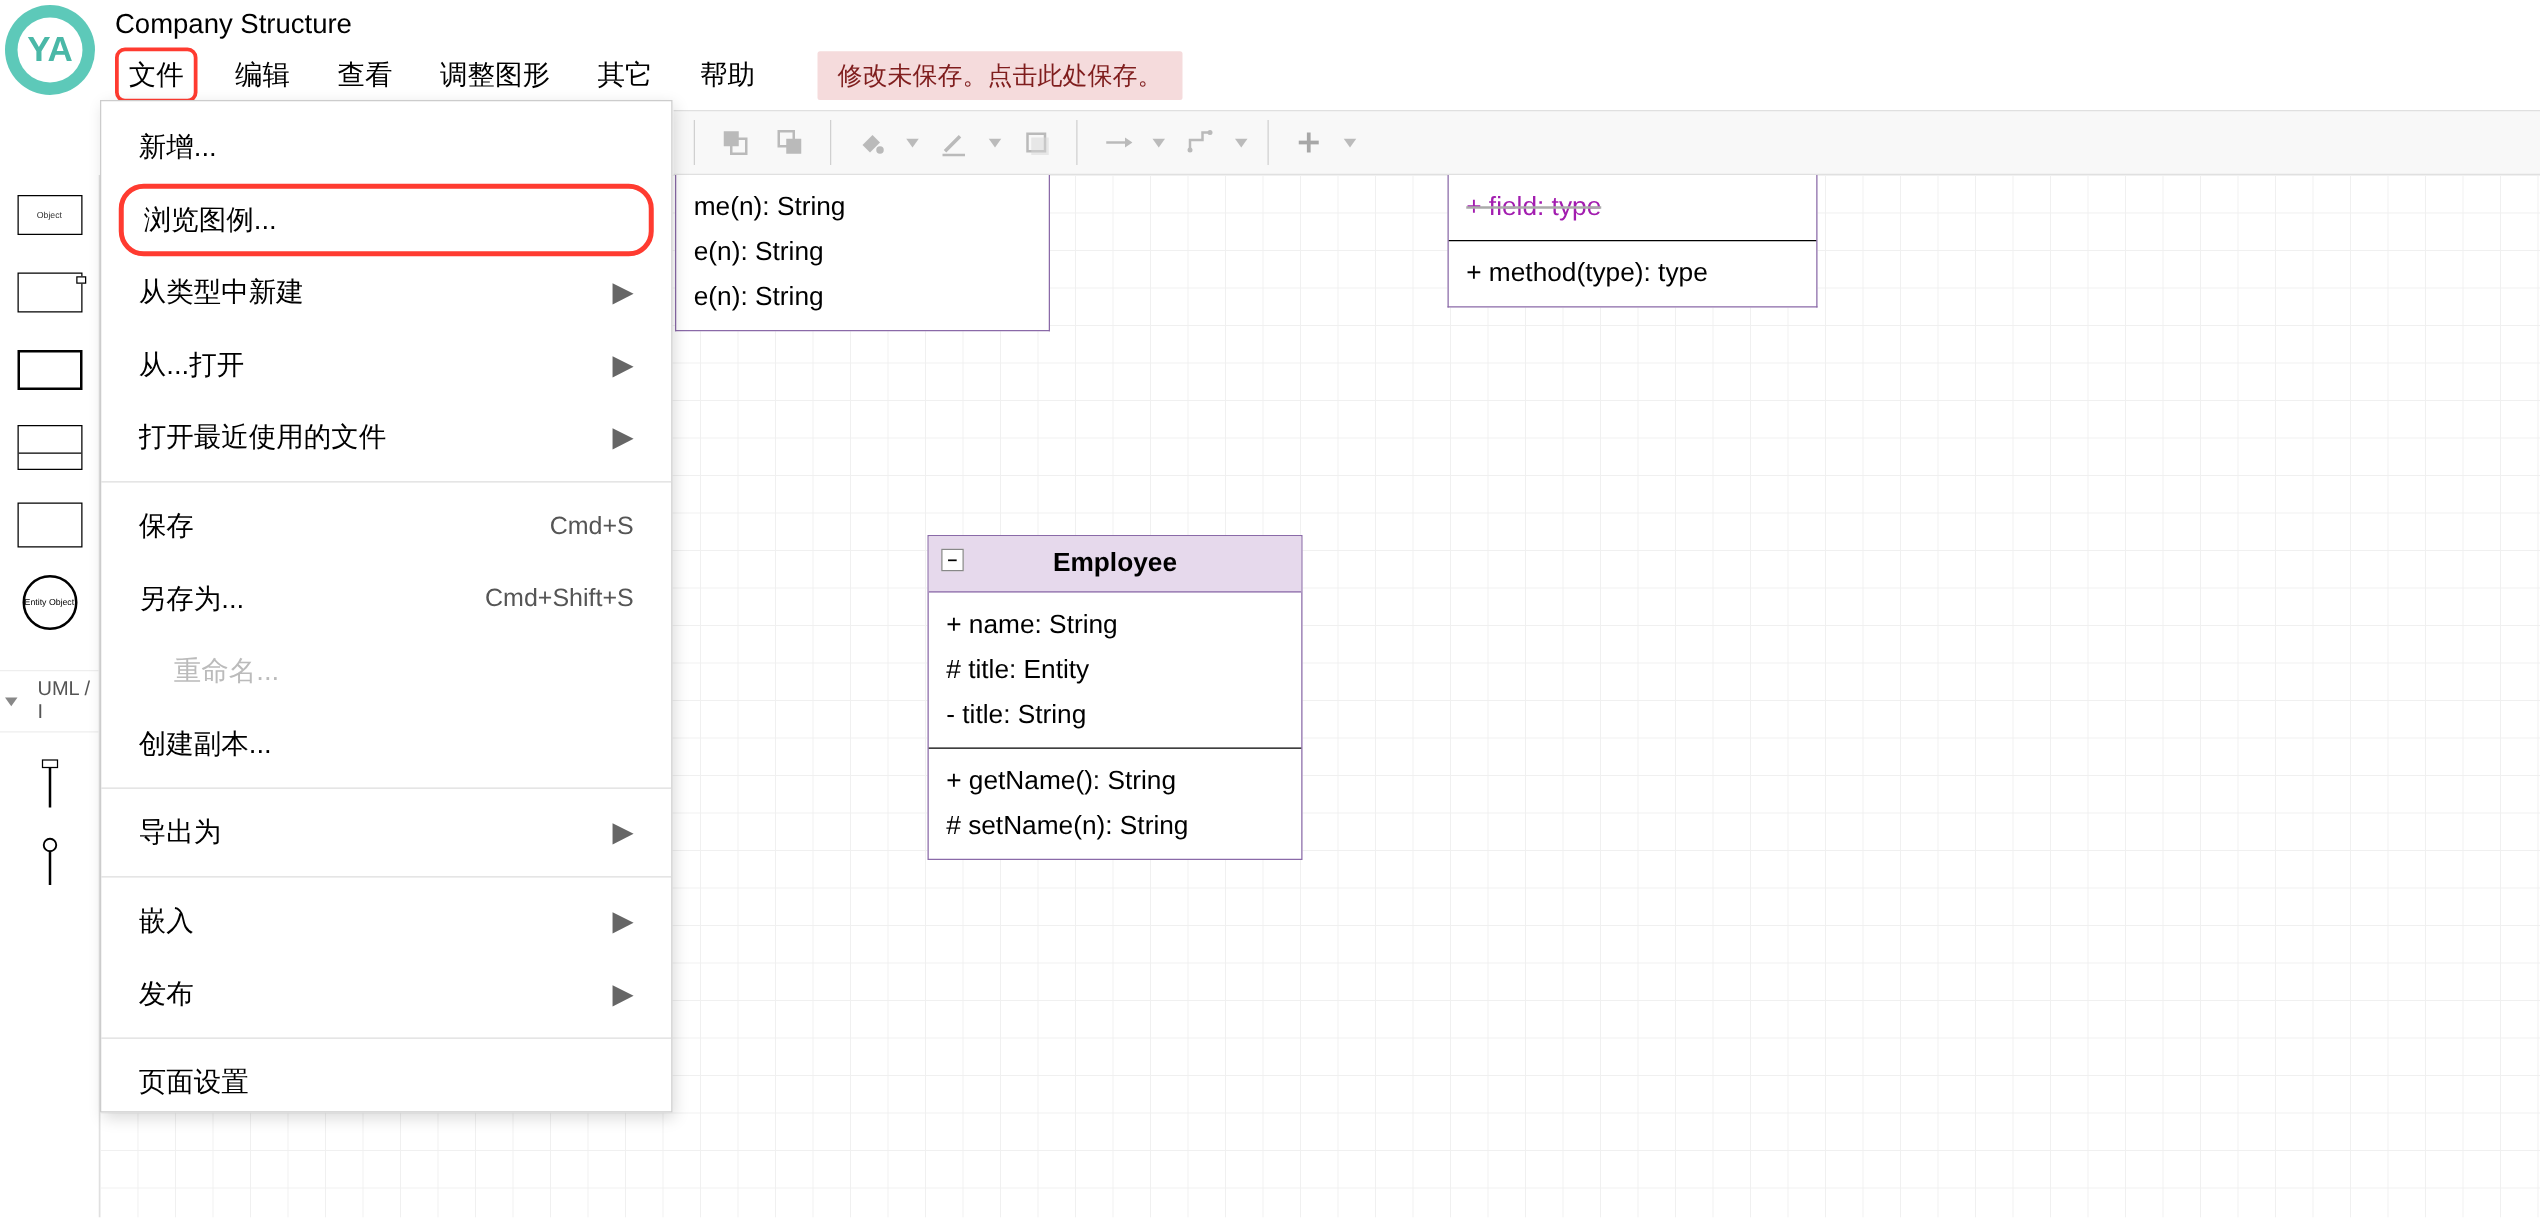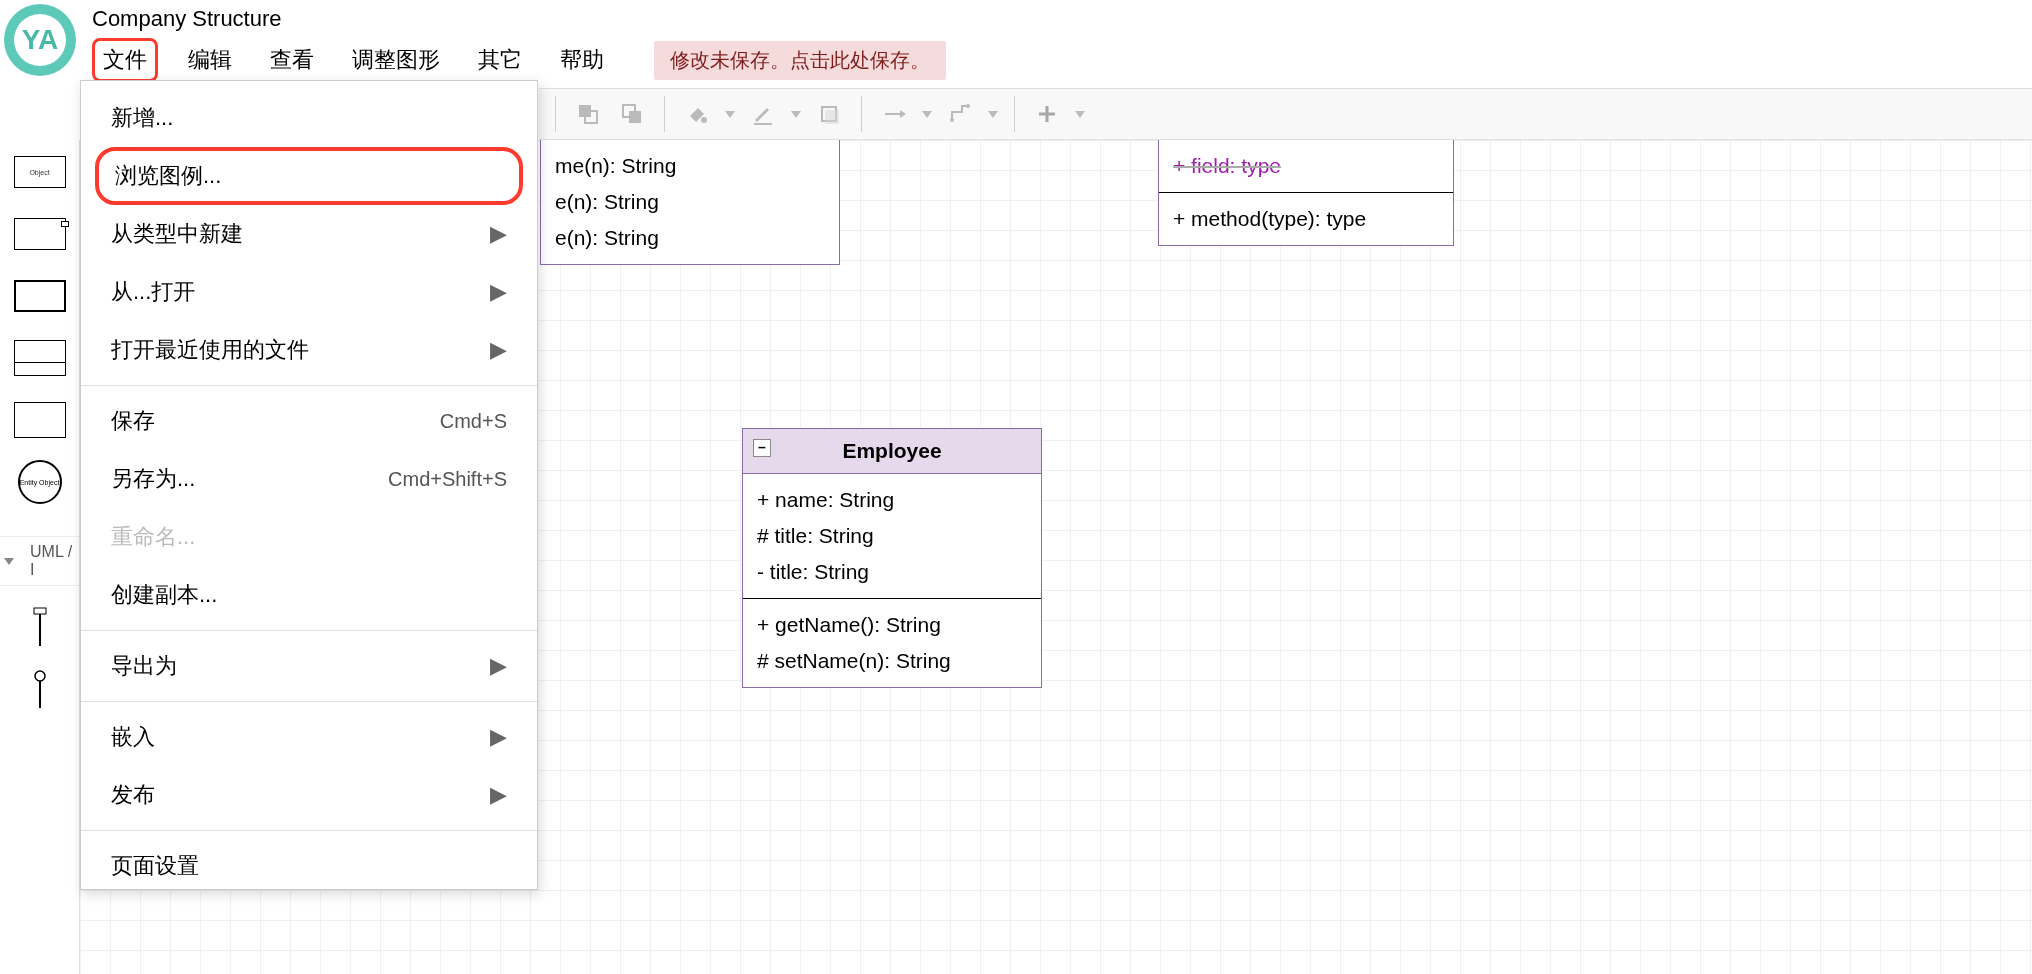--- a/index.html
+++ b/index.html
@@ -27,21 +27,21 @@
 .shapes-bar { position: absolute; left: 0; top: 140px; width: 80px; bottom: 0; border-right: 1px solid #e0e0e0; display: flex; flex-direction: column; align-items: center; gap: 22px; padding-top: 12px; }
 .shape-thumb { width: 56px; height: 40px; display: flex; align-items: center; justify-content: center; }
 .shape-rect { width: 52px; height: 32px; border: 1.5px solid #000; background: #fff; font-size: 7px; display:flex; align-items:center; justify-content:center; color:#333; }
 .shape-circle { width: 44px; height: 44px; border: 2px solid #000; border-radius: 50%; background:#fff; font-size:7px; display:flex; align-items:center; justify-content:center; }
 .shapes-section { font-size: 16px; color: #555; display:flex; align-items:center; gap:16px; padding: 6px 0; border-top:1px solid #eee; border-bottom:1px solid #eee; width:100%; justify-content:flex-start; padding-left:4px;margin-top:12px;}
 .tri-down { width:0; height:0; border-left:5px solid transparent; border-right:5px solid transparent; border-top:7px solid #888; }
 
 
 .dropdown { position: absolute; left: 80px; top: 80px; width: 458px; background: #fff; border: 1px solid #ccc; box-shadow: 2px 4px 12px rgba(0,0,0,0.15); z-index: 100; padding: 8px 0; }
 .dd-item { display: flex; justify-content: space-between; align-items: center; padding: 14px 30px; font-size: 22px; cursor: pointer; }
-.dd-item.disabled { color: #bbb; cursor: default; }
+.dd-item.disabled { color: #bbb; cursor: default; margin-left: 28px; }
 .dd-item.highlighted { margin: 0 14px; border: 4px solid #ff3b30; border-radius: 20px; padding: 10px 16px; }
 .dd-sep { height: 1px; background: #ddd; margin: 6px 0; }
 .dd-arrow { color: #666; }
 .dd-shortcut { color: #555; font-size: 20px; }
 
 
 .canvas { position: absolute; left: 80px; top: 140px; right: 0; bottom: 0;
   background-image:
     linear-gradient(#f0f0f0 1px, transparent 1px),
     linear-gradient(90deg, #f0f0f0 1px, transparent 1px);
@@ -268,21 +268,21 @@
     </div>
   </div>
 
   <div class="uml uml3">
     <div class="uml-title">
       <div class="uml-collapse">–</div>
       <span>Employee</span>
     </div>
     <div class="uml-section">
       <div class="uml-line">+ name: String</div>
-      <div class="uml-line"># title: String</div>
+      <div class="uml-line"># title: Entity</div>
       <div class="uml-line">- title: String</div>
     </div>
     <div class="uml-section uml-divider">
       <div class="uml-line">+ getName(): String</div>
       <div class="uml-line"># setName(n): String</div>
     </div>
   </div>
 
 </div>
 

